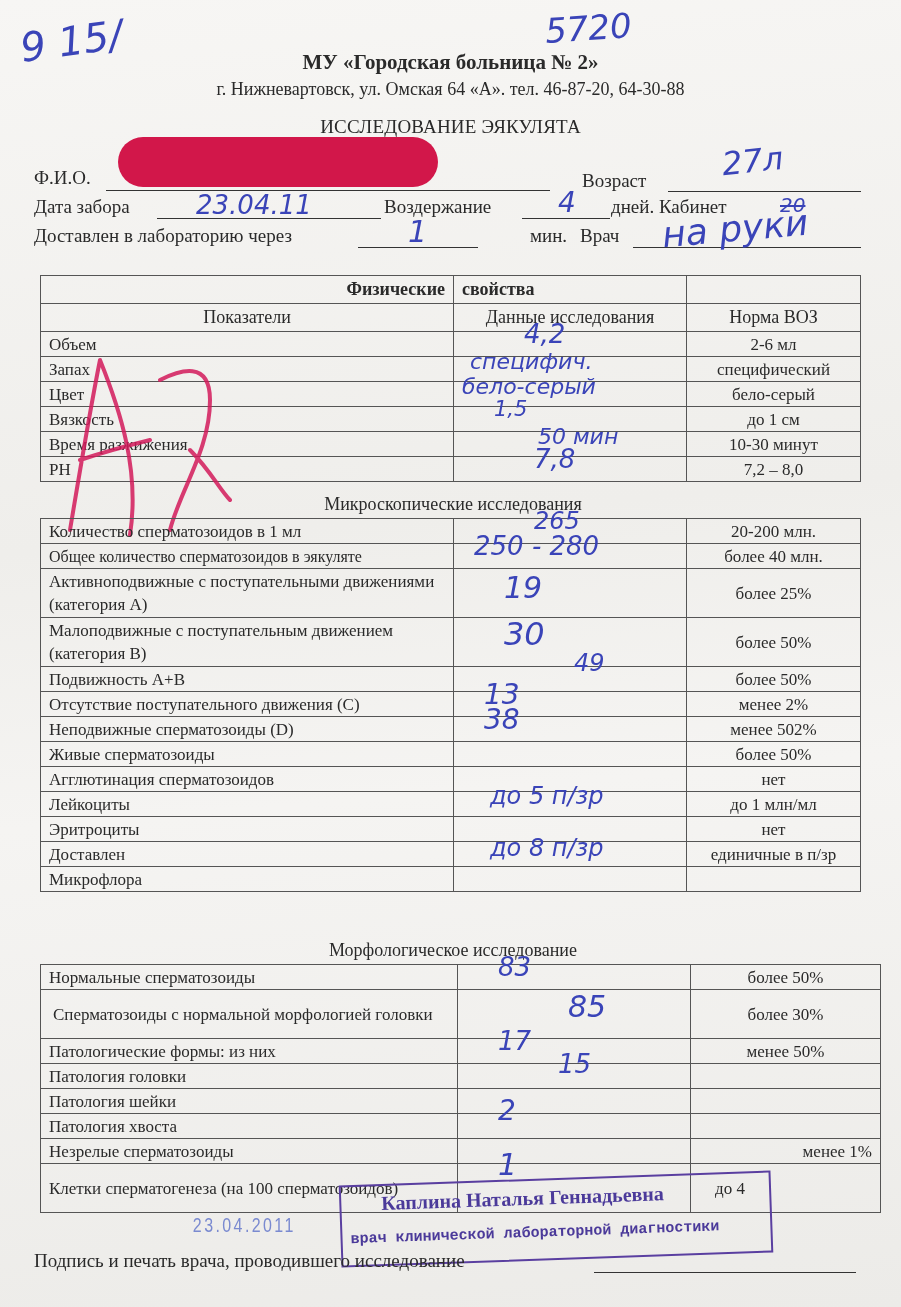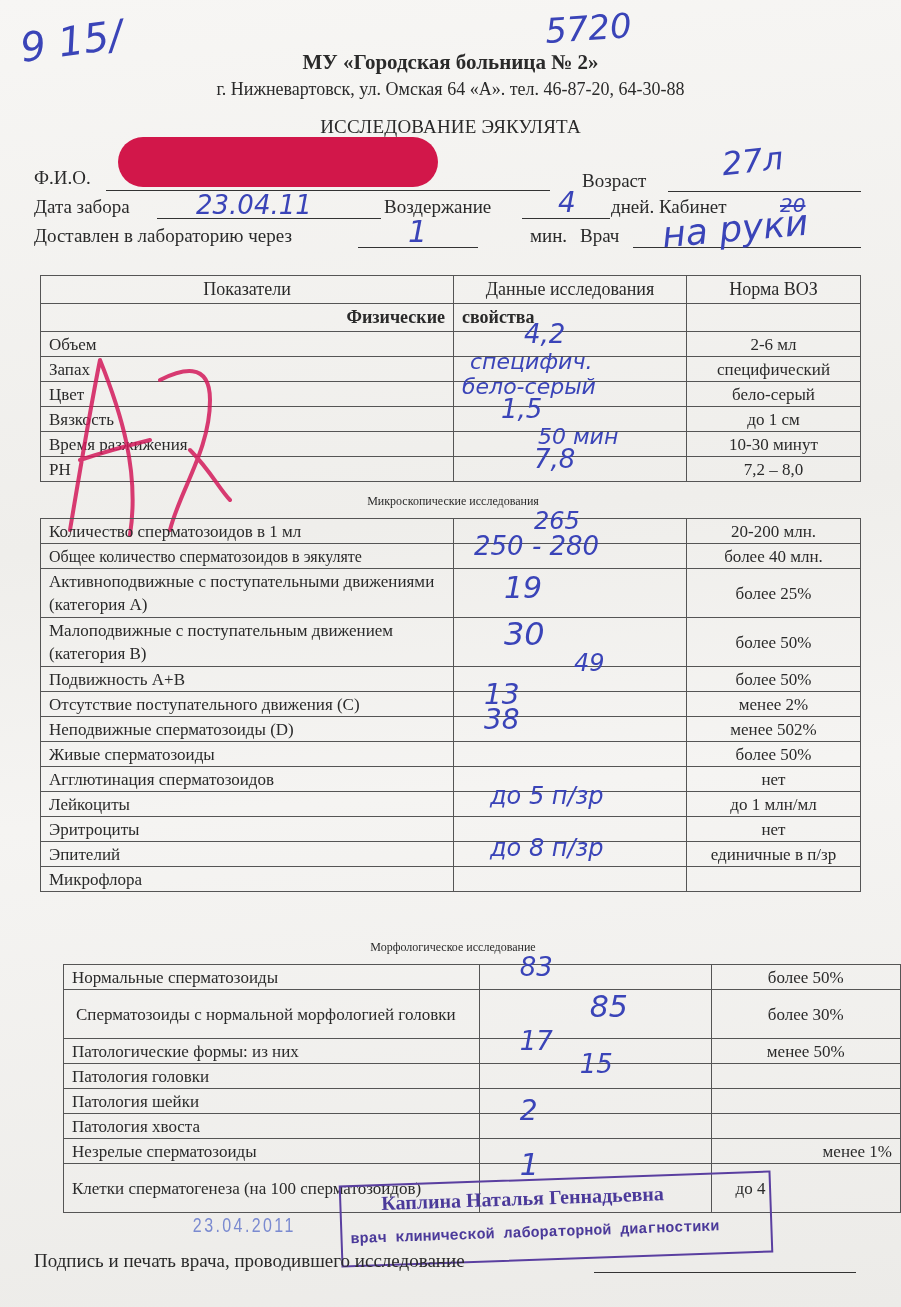--- a/index.html
+++ b/index.html
@@ -21,21 +21,21 @@
   .title3 { left: 0; width: 901px; top: 116px; font-size: 19px; text-align: center; letter-spacing: 0.2px; }
 
   .lbl { font-size: 19px; }
   .redact { position: absolute; left: 118px; top: 137px; width: 320px; height: 50px; background: #d2174a; border-radius: 26px; }
 
   table.main { position: absolute; left: 40px; border-collapse: collapse; font-size: 17px; }
   table.main td { border: 1px solid #555; padding: 0 8px; height: 24px; vertical-align: middle; line-height: 21px; }
   td.c1 { width: 396px; }
   td.c2 { width: 216px; position: relative; }
   td.c3 { width: 157px; text-align: center; }
-  .sect { position: absolute; left: 40px; width: 826px; text-align: center; font-size: 12px; }
+  .sect { position: absolute; left: 40px; width: 826px; text-align: center; font-size: 18px; }
   .stamp { position: absolute; left: 340px; top: 1178px; width: 428px; height: 78px; border: 2px solid #5a3fa0; transform: rotate(-2deg); color: #4b3a9a; }
   .stamp-name { position: absolute; left: 40px; top: 6px; font-size: 20px; font-weight: bold; }
   .stamp-role { position: absolute; left: 8px; top: 44px; font-size: 15px; font-weight: bold; font-family: "Liberation Mono", monospace; }
   .datestamp { position: absolute; left: 180px; top: 1214px; font-family: "Liberation Sans", sans-serif; font-size: 20px; color: #7a8ad0; letter-spacing: 3px; transform: scaleX(0.8); }
   .red-mark { position: absolute; left: 60px; top: 350px; }
 </style>
 </head>
 <body>
 
 <div class="page">
@@ -71,30 +71,30 @@
   <div class="hw" style="left:408px;top:214px;font-size:30px;">1</div>
   <div class="abs lbl" style="left:482px;top:225px;margin-left:48px;">мин.</div>
 
   <div class="abs lbl" style="left:580px;top:225px;">Врач</div>
   <div class="uline" style="left:633px;top:247px;width:228px;"></div>
   <div class="hw" style="left:662px;top:208px;font-size:36px;transform:rotate(-5deg);">на руки</div>
 
   <table class="main" style="top:275px;">
     <tbody>
         <tr>
+      <td class="c1" style="text-align:right;font-weight:bold;font-size:18px;height:27px;">Физические</td>
+      <td class="c2" style="font-weight:bold;font-size:18px;">свойства</td>
+      <td class="c3"></td>
+    </tr>
+    <tr>
       <td class="c1 center" style="font-size:18px;height:27px;">Показатели</td>
       <td class="c2 center" style="font-size:18px;padding:0 2px;">Данные исследования</td>
       <td class="c3" style="font-size:18px;">Норма ВОЗ</td>
     </tr>
     <tr>
-      <td class="c1" style="text-align:right;font-weight:bold;font-size:18px;height:27px;">Физические</td>
-      <td class="c2" style="font-weight:bold;font-size:18px;">свойства</td>
-      <td class="c3"></td>
-    </tr>
-    <tr>
       <td class="c1">Объем</td>
       <td class="c2">
             <span class="hw" style="left:70px;top:-8px;font-size:26px;">4,2</span>
           </td>
       <td class="c3">2-6 мл</td>
     </tr>
     <tr>
       <td class="c1">Запах</td>
       <td class="c2">
             <span class="hw" style="left:16px;top:-6px;font-size:22px;">специфич.</span>
@@ -104,21 +104,21 @@
     <tr>
       <td class="c1">Цвет</td>
       <td class="c2">
             <span class="hw" style="left:8px;top:-6px;font-size:22px;">бело-серый</span>
           </td>
       <td class="c3">бело-серый</td>
     </tr>
     <tr>
       <td class="c1">Вязкость</td>
       <td class="c2">
-            <span class="hw" style="left:47px;top:-8px;font-size:26px;">1,5</span>
+            <span class="hw" style="left:40px;top:-8px;font-size:21px;">1,5</span>
           </td>
       <td class="c3">до 1 см</td>
     </tr>
     <tr>
       <td class="c1">Время разжижения</td>
       <td class="c2">
             <span class="hw" style="left:84px;top:-6px;font-size:22px;">50 мин</span>
           </td>
       <td class="c3">10-30 минут</td>
     </tr>
@@ -204,36 +204,36 @@
             <span class="hw" style="left:36px;top:-6px;font-size:24px;">до 5 п/зр</span>
           </td>
       <td class="c3">до 1 млн/мл</td>
     </tr>
     <tr>
       <td class="c1">Эритроциты</td>
       <td class="c2"></td>
       <td class="c3">нет</td>
     </tr>
     <tr>
-      <td class="c1">Эпителий</td>
+      <td class="c1">Доставлен</td>
       <td class="c2">
             <span class="hw" style="left:36px;top:-4px;font-size:24px;">до 8 п/зр</span>
           </td>
       <td class="c3" style="padding:0 2px;">единичные в п/зр</td>
     </tr>
     <tr>
       <td class="c1">Микрофлора</td>
       <td class="c2"></td>
       <td class="c3"></td>
     </tr>
   </tbody>
     </table>
 
   <div class="sect" style="top:940px;">Морфологическое исследование</div>
-  <table class="main" style="top:964px;margin-left:23px;">
+  <table class="main" style="top:964px;">
     <tbody>
         <tr>
       <td class="c1">Нормальные сперматозоиды</td>
       <td class="c2">
             <span class="hw" style="left:40px;top:-8px;font-size:26px;">83</span>
           </td>
       <td class="c3">более 50%</td>
     </tr>
     <tr>
       <td class="c1" style="height:48px;line-height:23px;padding-left:12px;">Сперматозоиды с нормальной морфологией головки</td>

